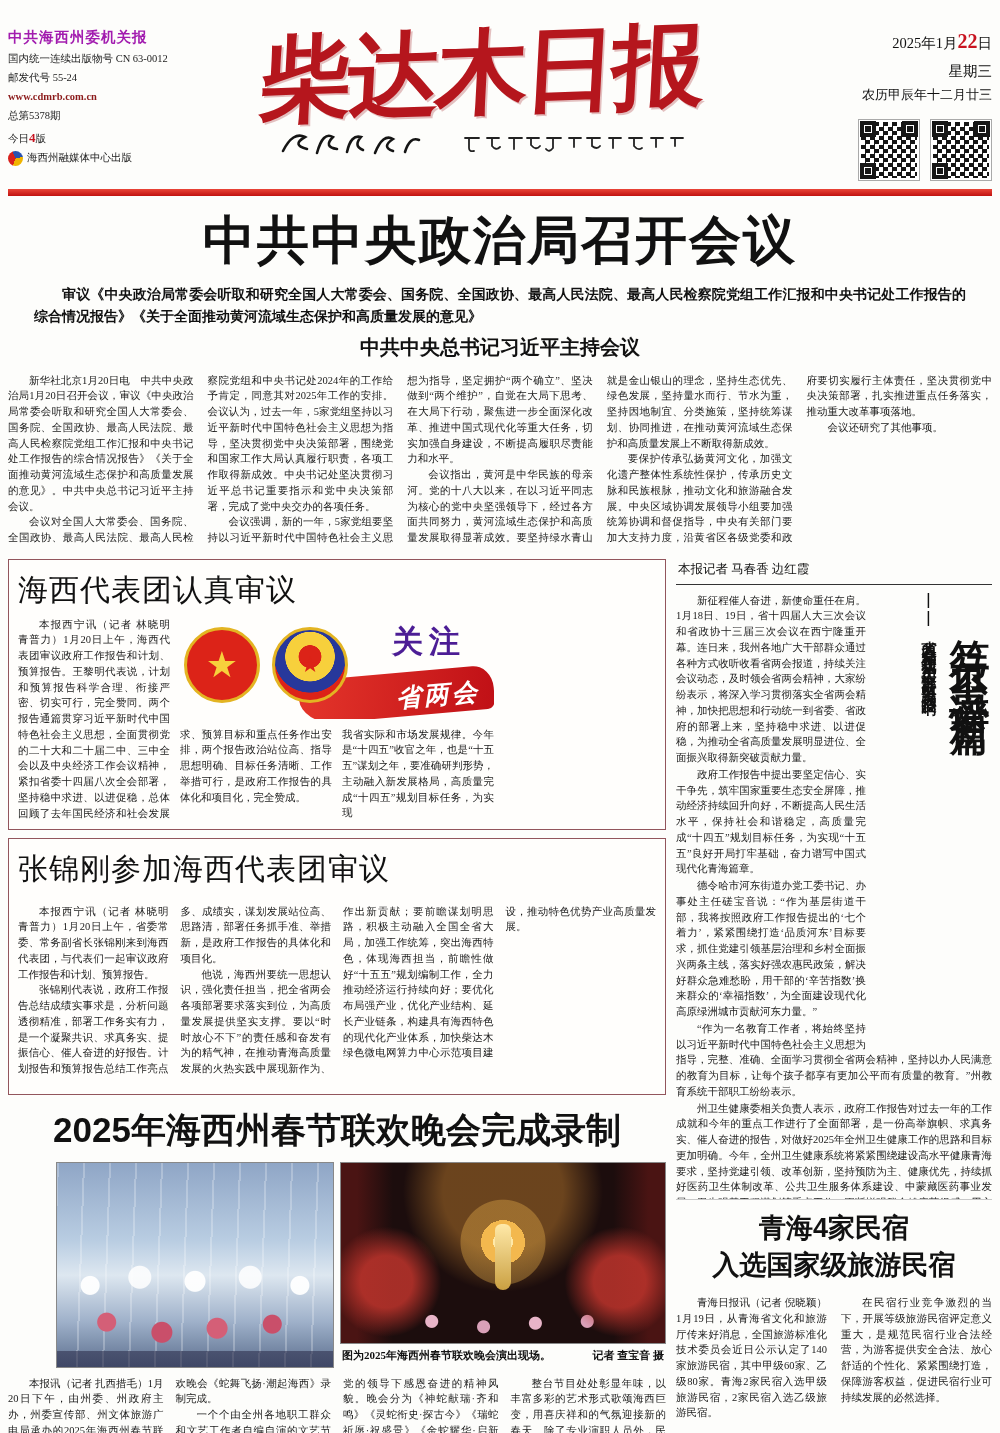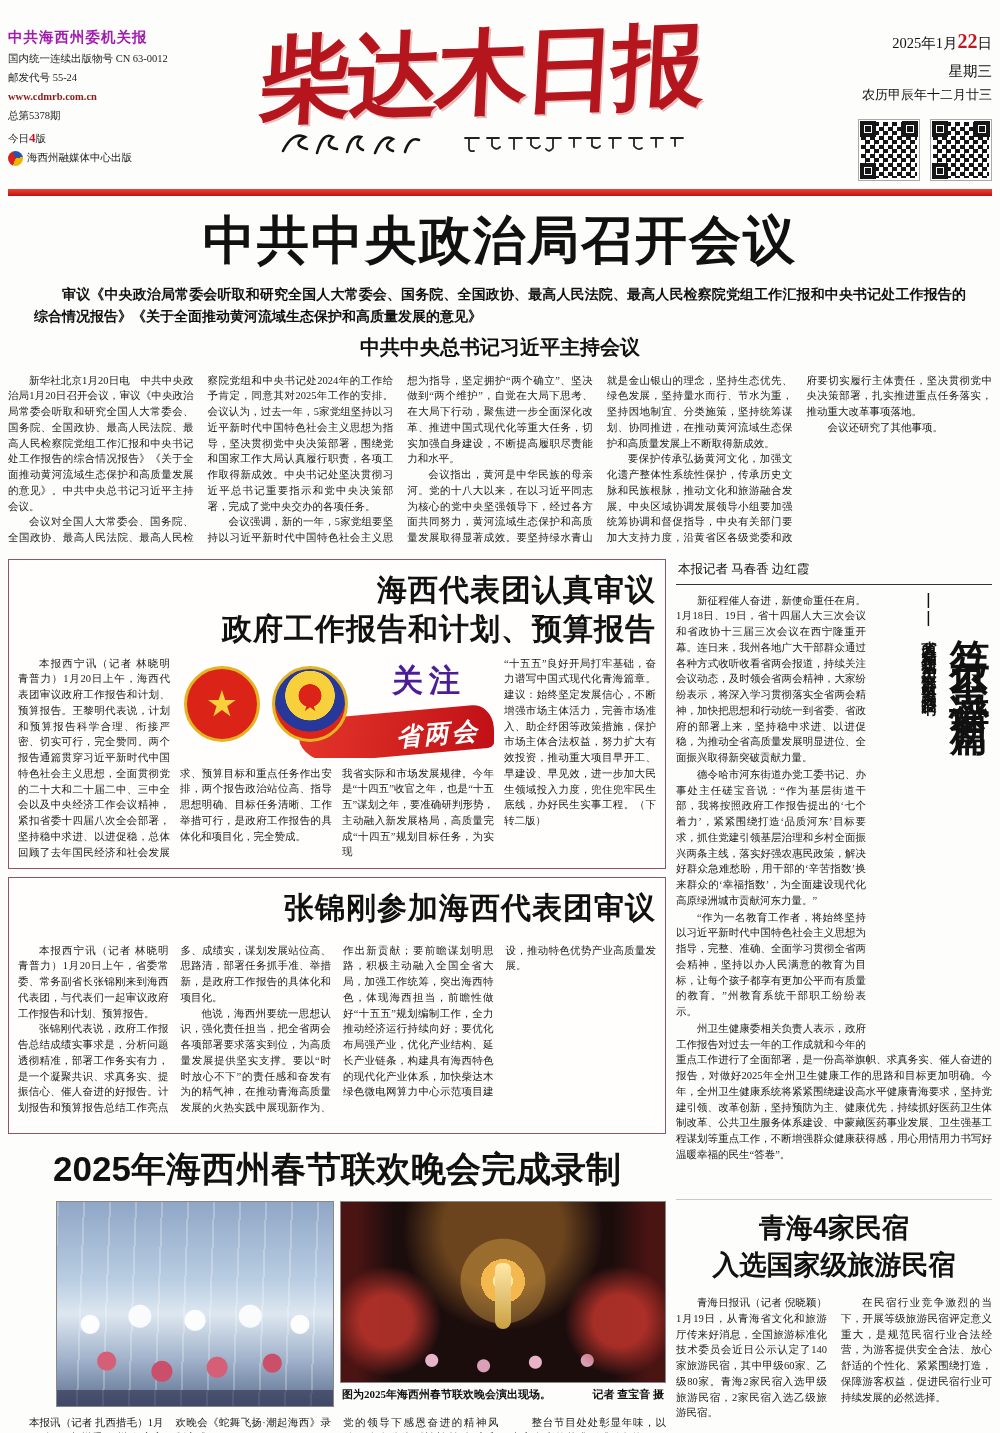--- a/index.html
+++ b/index.html
@@ -41,22 +41,22 @@
   .jtext{font-size:10.5px;line-height:1.5;text-align:justify;color:#1a1a1a;}
   .jtext p{margin:0;text-indent:2em;}
   .jtext p.cont{text-indent:0;}
   .lead-body{column-count:5;column-gap:14px;height:176px;column-fill:auto;overflow:hidden;}
   
   .lower{display:flex;gap:10px;margin-top:10px;}
   .lower-left{width:658px;flex:0 0 auto;}
   .lower-right{flex:1;min-width:0;}
   
   .box{border:1.5px solid #92555c;padding:8px 9px;box-sizing:border-box;background:#fffefc;}
-  .box h2{margin:2px 0 8px;text-align:right;font-size:30px;line-height:1.3;
-          font-family:"Liberation Sans",sans-serif;font-weight:700;letter-spacing:1px;}
+  .box h2{margin:2px 0 8px;text-align:left;font-size:30px;line-height:1.3;
+          font-family:"Liberation Sans",sans-serif;font-weight:400;letter-spacing:1px;}
   .hx-grid{display:grid;grid-template-columns:repeat(4,1fr);grid-template-rows:102px auto;
            gap:8px 10px;height:204px;overflow:hidden;}
   .hx-c1{grid-column:1;grid-row:1 / span 2;}
   .hx-logo{grid-column:2 / span 2;grid-row:1;position:relative;overflow:hidden;}
   .hx-c2{grid-column:2;grid-row:2;}
   .hx-c3{grid-column:3;grid-row:2;}
   .hx-c4{grid-column:4;grid-row:1 / span 2;}
   
   .ribbon{position:absolute;right:0;bottom:2px;width:62%;height:44px;
           background:linear-gradient(100deg,#e5362b,#c01016);
@@ -189,35 +189,33 @@
     </div>
   </section>
 
   <div class="lower">
 
     <div class="lower-left">
 
       <section class="box">
         <h2>
           <span style="display:block">海西代表团认真审议</span>
-          <span style="display:block">政府工作报告和计划、预算报告</span>
         </h2>
         <div class="hx-grid jtext">
           <p class="hx-c1">本报西宁讯（记者 林晓明 青普力）1月20日上午，海西代表团审议政府工作报告和计划、预算报告。王黎明代表说，计划和预算报告科学合理、衔接严密、切实可行，完全赞同。两个报告通篇贯穿习近平新时代中国特色社会主义思想，全面贯彻党的二十大和二十届二中、三中全会以及中央经济工作会议精神，紧扣省委十四届八次全会部署，坚持稳中求进、以进促稳，总体回顾了去年国民经济和社会发展计划、财政预算执行情况，并对今年目标要</p>
           <div class="hx-logo">
             <span class="emblem emblem-national">★</span>
             <span class="emblem emblem-cppcc">★</span>
             <span class="focus-word">关注</span>
             <span class="ribbon">
                 <span>省两会</span>
               </span>
           </div>
           <p class="hx-c2 cont">求、预算目标和重点任务作出安排，两个报告政治站位高、指导思想明确、目标任务清晰、工作举措可行，是政府工作报告的具体化和项目化，完全赞成。</p>
           <p class="hx-c3 cont">我省实际和市场发展规律。今年是“十四五”收官之年，也是“十五五”谋划之年，要准确研判形势，主动融入新发展格局，高质量完成“十四五”规划目标任务，为实现</p>
-          <p class="hx-c4 cont">“十五五”良好开局打牢基础，奋力谱写中国式现代化青海篇章。建议：始终坚定发展信心，不断增强市场主体活力，完善市场准入、助企纾困等政策措施，保护市场主体合法权益，努力扩大有效投资，推动重大项目早开工、早建设、早见效，进一步加大民生领域投入力度，兜住兜牢民生底线，办好民生实事工程。（下转二版）</p>
         </div>
       </section>
 
       <div class="gap8"></div>
 
       <section class="box">
         <h2>张锦刚参加海西代表团审议</h2>
         <div class="zjg-body jtext">
           <p>本报西宁讯（记者 林晓明 青普力）1月20日上午，省委常委、常务副省长张锦刚来到海西代表团，与代表们一起审议政府工作报告和计划、预算报告。</p>
           <p>张锦刚代表说，政府工作报告总结成绩实事求是，分析问题透彻精准，部署工作务实有力，是一个凝聚共识、求真务实、提振信心、催人奋进的好报告。计划报告和预算报告总结工作亮点多、成绩实，谋划发展站位高、思路清，部署任务抓手准、举措新，是政府工作报告的具体化和项目化。</p>
@@ -248,20 +246,21 @@
     <div class="lower-right">
 
       <section class="dux">
         <div class="byline">本报记者 马春香 边红霞</div>
         <div class="vhead">
           <div class="vh-title">笃行不怠谱新篇</div>
           <div class="vh-sub">——省两会精神在我州广大干部群众中引发强烈反响</div>
         </div>
         <div class="jtext">
           <p>新征程催人奋进，新使命重任在肩。1月18日、19日，省十四届人大三次会议和省政协十三届三次会议在西宁隆重开幕。连日来，我州各地广大干部群众通过各种方式收听收看省两会报道，持续关注会议动态，及时领会省两会精神，大家纷纷表示，将深入学习贯彻落实全省两会精神，加快把思想和行动统一到省委、省政府的部署上来，坚持稳中求进、以进促稳，为推动全省高质量发展明显进位、全面振兴取得新突破贡献力量。</p>
+          <p>政府工作报告中提出要坚定信心、实干争先，筑牢国家重要生态安全屏障，推动经济持续回升向好，不断提高人民生活水平，保持社会和谐稳定，高质量完成“十四五”规划目标任务，为实现“十五五”良好开局打牢基础，奋力谱写中国式现代化青海篇章。</p>
           <p>德令哈市河东街道办党工委书记、办事处主任磋宝音说：“作为基层街道干部，我将按照政府工作报告提出的‘七个着力’，紧紧围绕打造‘品质河东’目标要求，抓住党建引领基层治理和乡村全面振兴两条主线，落实好强农惠民政策，解决好群众急难愁盼，用干部的‘辛苦指数’换来群众的‘幸福指数’，为全面建设现代化高原绿洲城市贡献河东力量。”</p>
           <p>“作为一名教育工作者，将始终坚持以习近平新时代中国特色社会主义思想为指导，完整、准确、全面学习贯彻全省两会精神，坚持以办人民满意的教育为目标，让每个孩子都享有更加公平而有质量的教育。”州教育系统干部职工纷纷表示。</p>
           <p>州卫生健康委相关负责人表示，政府工作报告对过去一年的工作成就和今年的重点工作进行了全面部署，是一份高举旗帜、求真务实、催人奋进的报告，对做好2025年全州卫生健康工作的思路和目标更加明确。今年，全州卫生健康系统将紧紧围绕建设高水平健康青海要求，坚持党建引领、改革创新，坚持预防为主、健康优先，持续抓好医药卫生体制改革、公共卫生服务体系建设、中蒙藏医药事业发展、卫生强基工程谋划等重点工作，不断增强群众健康获得感，用心用情用力书写好温暖幸福的民生“答卷”。</p>
 
         </div>
       </section>
 
       <section class="minsu">
         <h3>
           <span style="display:block">青海4家民宿</span>

